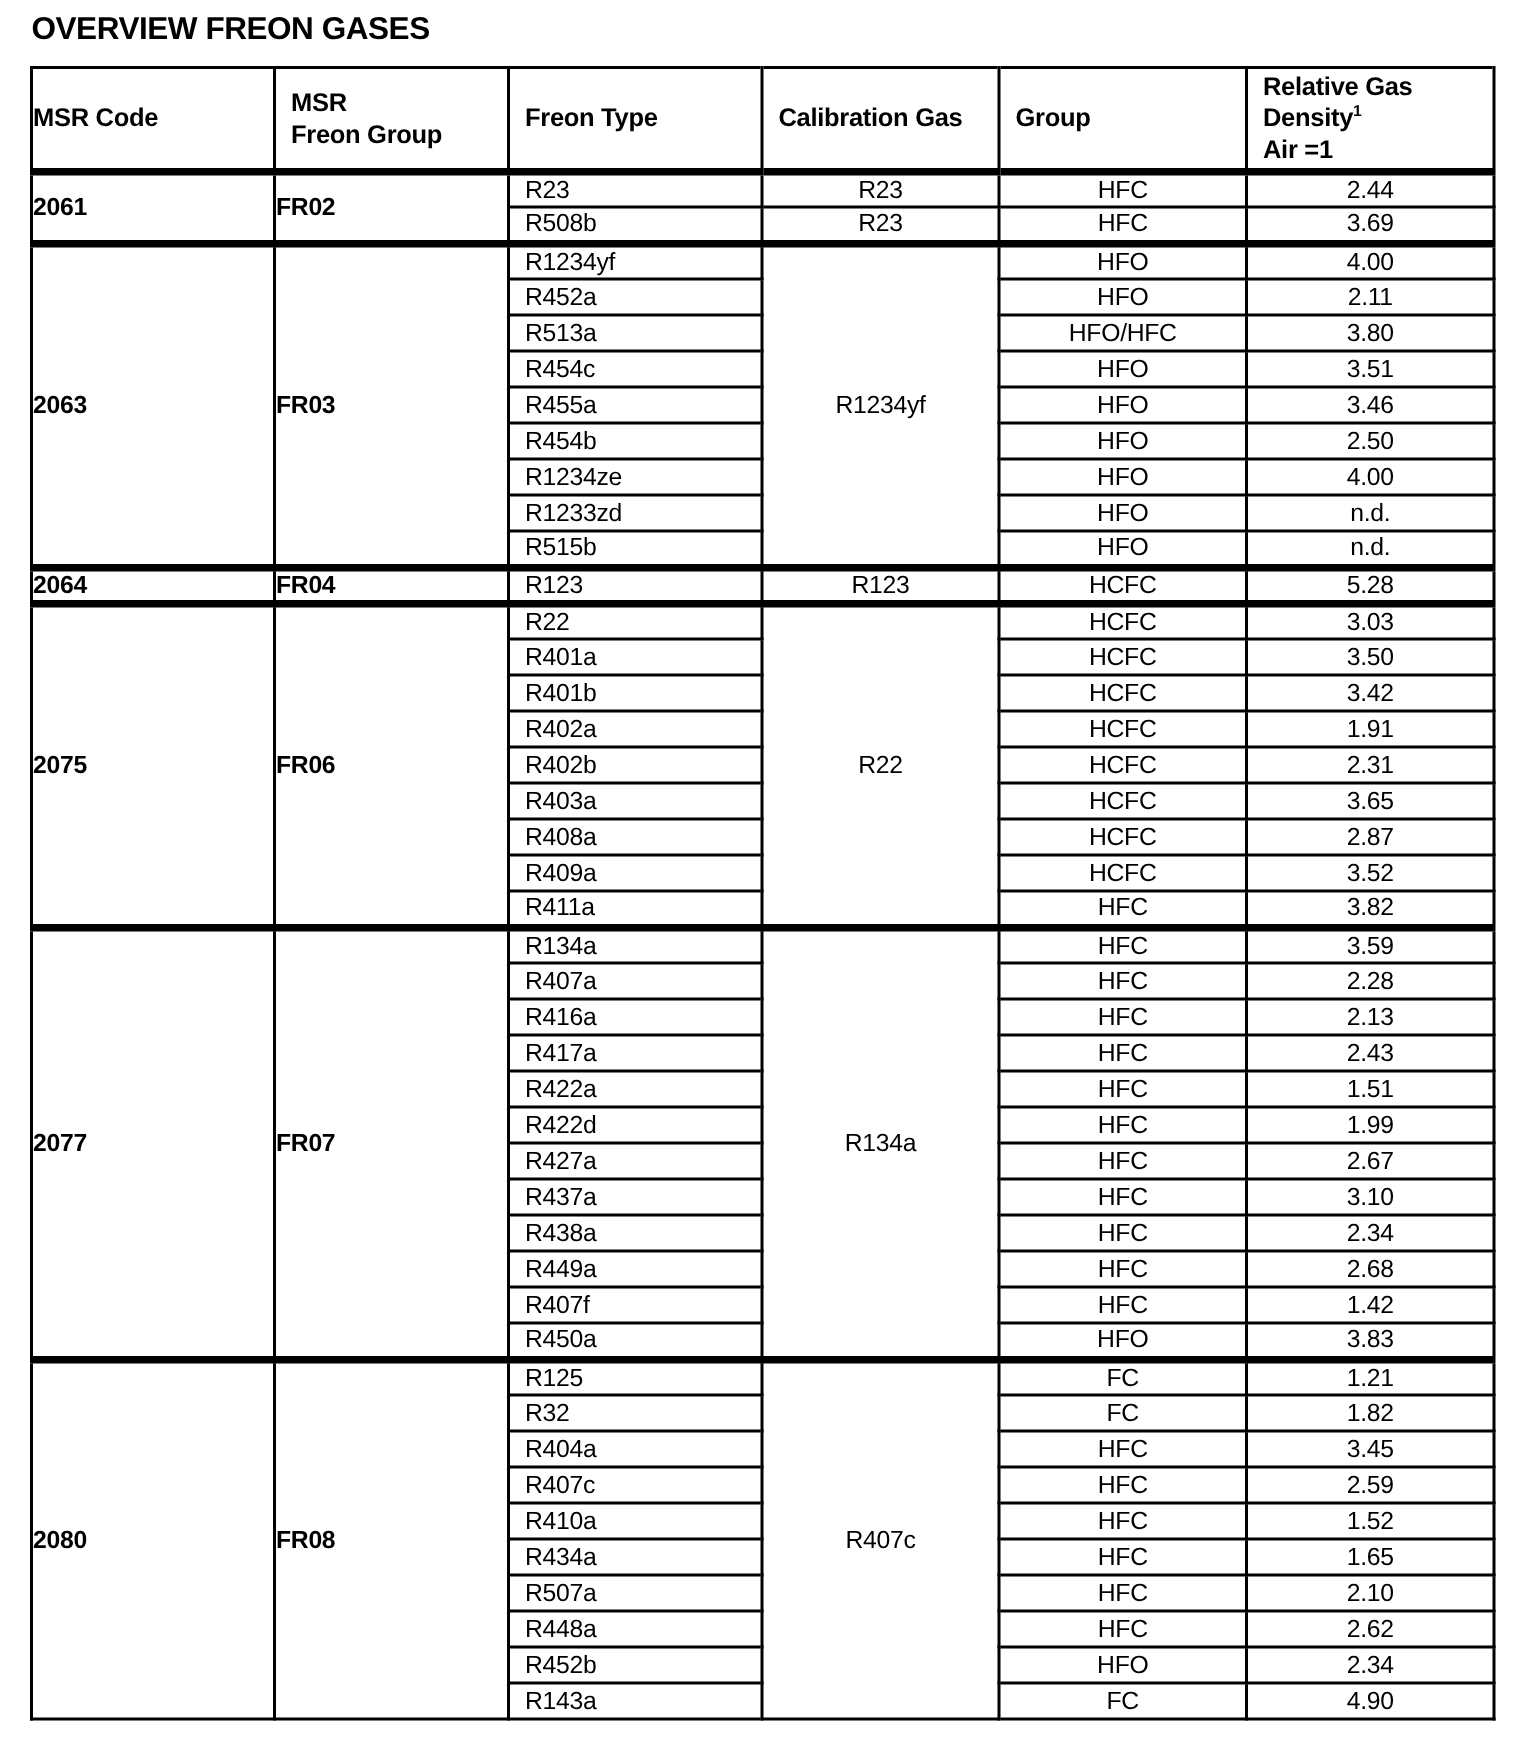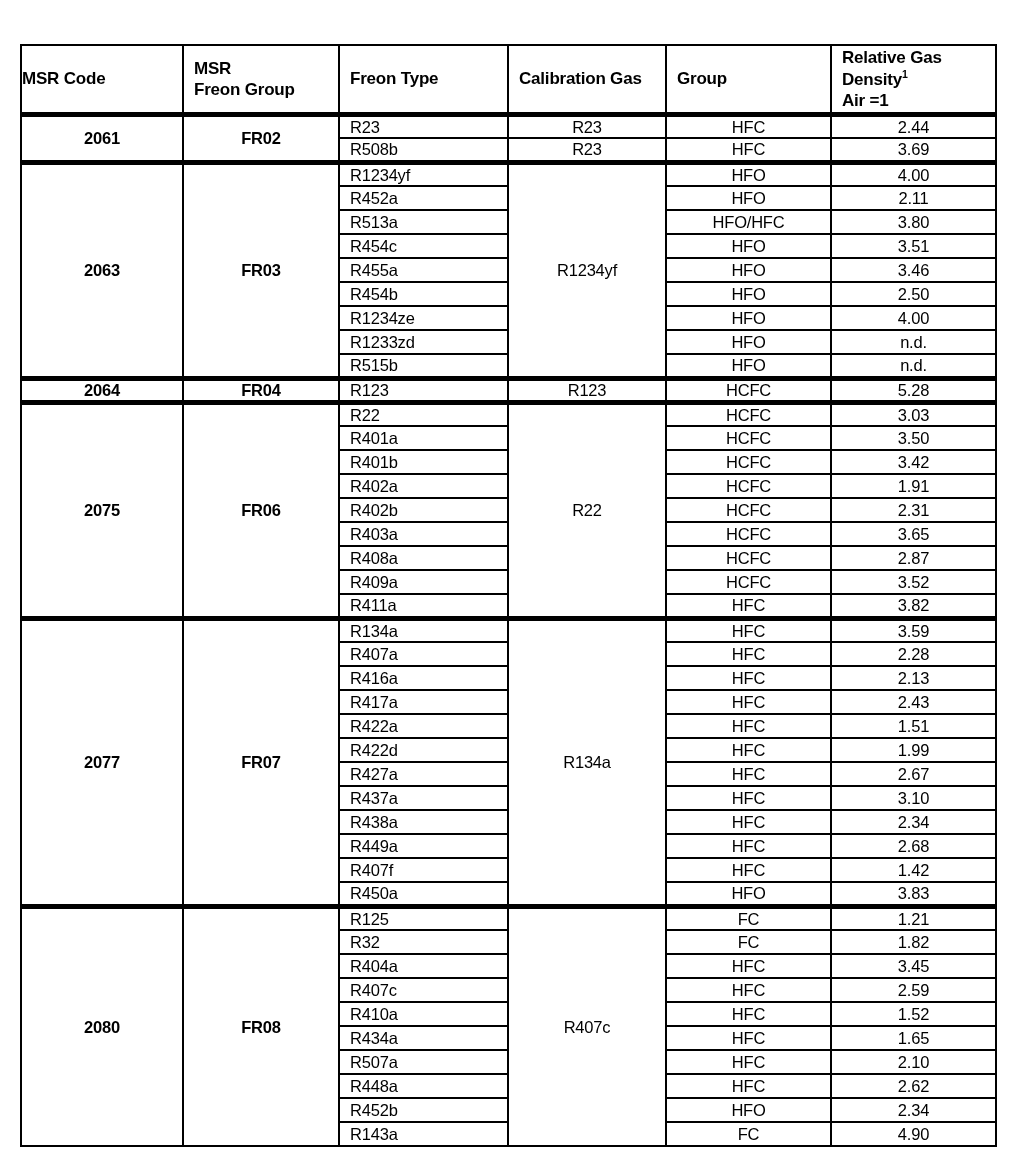--- a/index.html
+++ b/index.html
@@ -56,28 +56,29 @@
   tbody tr { height: 24px; }
   tbody td {
     border-left: 2px solid #000;
     border-right: 2px solid #000;
     border-top: 2px solid #000;
     border-bottom: 2px solid #000;
     vertical-align: middle;
     padding: 0;
     line-height: 1;
   }
-  td.c-msr, td.c-fg { font-weight: 700; text-align: center; }
+  td.c-msr, td.c-fg { font-weight: 700; text-align: left; }
   td.c-freon { text-align: left; padding-left: 10px; }
   td.c-cal, td.c-grp, td.c-den { text-align: center; }
 </style>
 </head>
 <body>
 
 <div class="page">
+  <h1 class="title">OVERVIEW FREON GASES</h1>
 
   <table class="freon">
     <colgroup>
       <col style="width:162px">
       <col style="width:156px">
       <col style="width:169px">
       <col style="width:158px">
       <col style="width:165px">
       <col style="width:165px">
     </colgroup>

